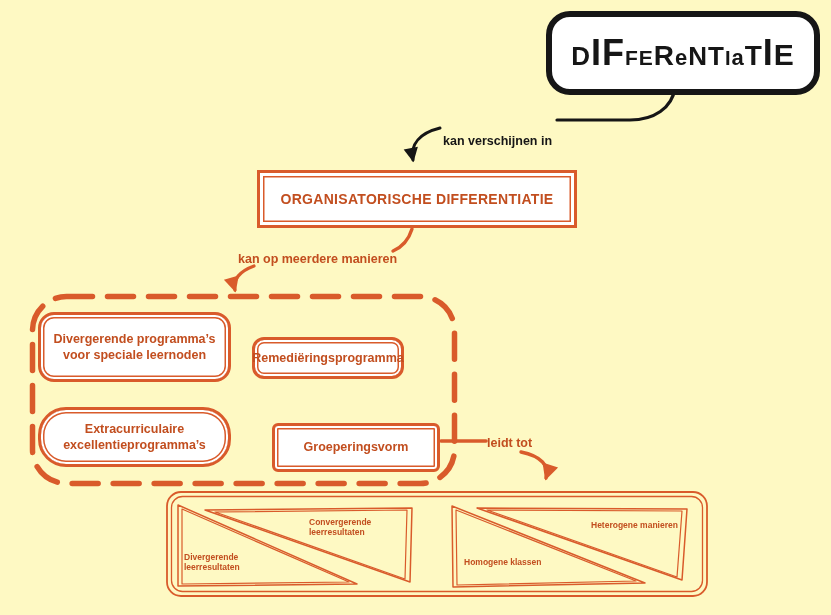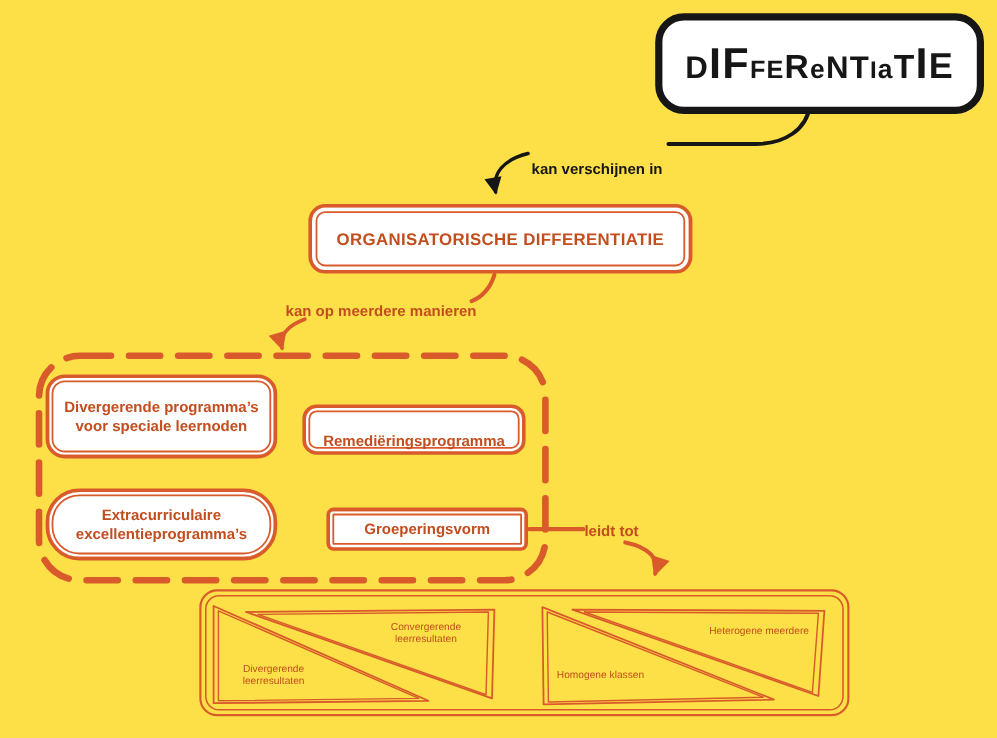--- a/index.html
+++ b/index.html
@@ -2,21 +2,21 @@
 <html style="--orange: #D95B2B; --orange-dark: #C24E1F; --ink: #161616;"><head>
 <meta charset="utf-8">
 <style>
   :root{
     --orange:#D95B2B;
     --orange-dark:#C24E1F;
     --ink:#161616;
   }
   html,body{margin:0;padding:0;background:#fff;}
   .canvas{
-    position:relative;width:831px;height:615px;background:#fde047;
+    position:relative;width:831px;height:615px;background:#fef9c3;
     font-family:"Liberation Sans",sans-serif;overflow:hidden;
   }
   .overlay{position:absolute;left:0;top:0;width:831px;height:615px;pointer-events:none;}
 
   
   .s-ink{stroke:var(--ink);fill:none;stroke-linecap:round;}
   .s-org{stroke:var(--orange);fill:none;stroke-linecap:round;stroke-linejoin:round;}
   #mk-ink path{fill:var(--ink);}
   #mk-org path{fill:var(--orange);}
 
@@ -38,39 +38,39 @@
   .lbl-leads{left:487px;top:437px;}
 
   
   .node{
     position:absolute;background:#fff;color:var(--orange-dark);font-weight:bold;
     display:flex;align-items:center;justify-content:center;text-align:center;
     box-sizing:border-box;
   }
   .node-main{
     left:257px;top:170px;width:320px;height:58px;
-    border:3.5px solid var(--orange);border-radius:14px;
+    border:3.5px solid var(--orange);border-radius:0;
     box-shadow:inset 0 0 0 3px #fff,inset 0 0 0 4.5px var(--orange);
     font-size:14px;letter-spacing:.3px;
   }
   .node-main span{white-space:nowrap;}
   .node-item{
     border:3px solid var(--orange);
     box-shadow:inset 0 0 0 2px #fff,inset 0 0 0 3.5px var(--orange);
     font-size:12.5px;line-height:1.3;padding:0 5px;
   }
   .node-individuele{left:38px;top:312px;width:193px;height:70px;border-radius:16px;}
-  .node-remediering{left:252px;top:337px;width:186px;height:42px;border-radius:12px;align-items:flex-end;}
+  .node-remediering{left:252px;top:337px;width:152px;height:42px;border-radius:12px;}
   .node-extracurriculair{left:38px;top:407px;width:193px;height:60px;border-radius:28px;}
-  .node-groeperingsvorm{left:272px;top:423px;width:168px;height:36px;border-radius:6px;}
+  .node-groeperingsvorm{left:272px;top:423px;width:168px;height:49px;border-radius:6px;}
 
   
   .wedge-lbl{
-    position:absolute;font-weight:normal;font-size:8.5px;line-height:1.2;
-    color:var(--orange-dark);text-align:center;
+    position:absolute;font-weight:bold;font-size:8.5px;line-height:1.2;
+    color:var(--orange-dark);text-align:left;
   }
   .wedge-divergerende{left:184px;top:552px;width:88px;}
   .wedge-convergerende{left:309px;top:517px;width:92px;}
   .wedge-homogene{left:464px;top:557px;white-space:nowrap;}
   .wedge-heterogene{left:591px;top:520px;white-space:nowrap;}
 </style>
 </head>
 <body>
 
 <div class="canvas">
@@ -144,15 +144,15 @@
   <div class="node node-item node-extracurriculair">
     <span>Extracurriculaire excellentieprogramma’s</span>
   </div>
   <div class="node node-item node-groeperingsvorm">
     <span>Groeperingsvorm</span>
   </div>
 
   <div class="wedge-lbl wedge-divergerende">Divergerende leerresultaten</div>
   <div class="wedge-lbl wedge-convergerende">Convergerende leerresultaten</div>
   <div class="wedge-lbl wedge-homogene">Homogene klassen</div>
-  <div class="wedge-lbl wedge-heterogene">Heterogene meerdere</div>
+  <div class="wedge-lbl wedge-heterogene">Heterogene manieren</div>
 
 </div>
 
 </body></html>

